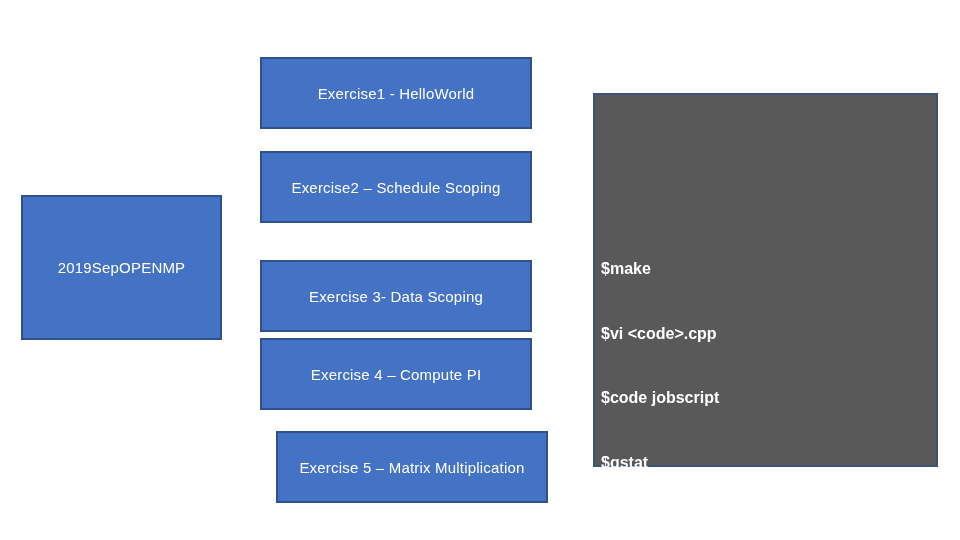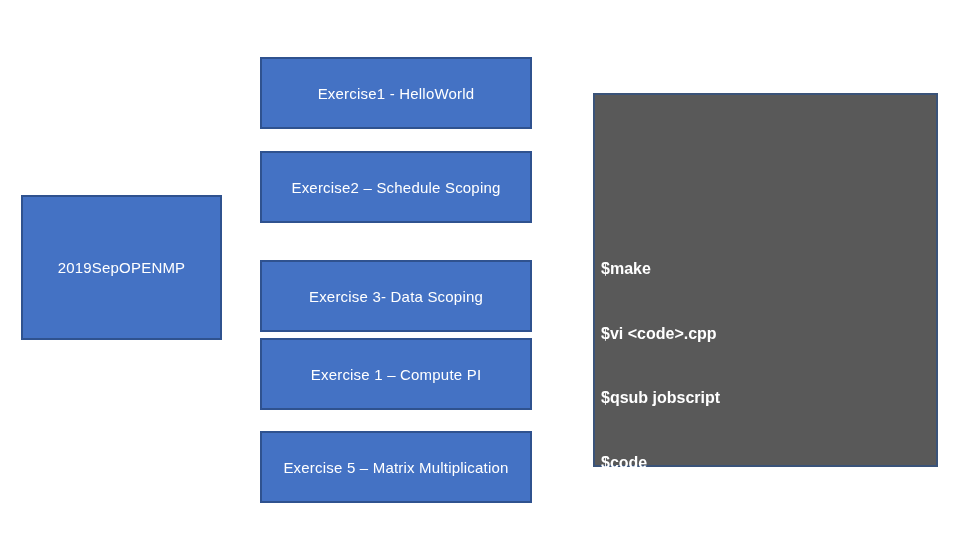--- a/index.html
+++ b/index.html
@@ -36,21 +36,21 @@
 
   .ex-box {
     left: 260px;
     width: 272px;
     height: 72px;
   }
   .ex-1 { top: 57px; }
   .ex-2 { top: 151px; }
   .ex-3 { top: 260px; }
   .ex-4 { top: 338px; }
-  .ex-5 { top: 431px; }
+  .ex-5 { top: 431px; margin-left: 16px; }
 
   .panel {
     position: absolute;
     left: 593px;
     top: 93px;
     width: 345px;
     height: 374px;
     background: #595959;
     border: 2px solid #3A5379;
   }
@@ -81,30 +81,30 @@
 
   <div class="shape ex-box ex-2">
     <span>Exercise2 – Schedule Scoping</span>
   </div>
 
   <div class="shape ex-box ex-3">
     <span>Exercise 3- Data Scoping</span>
   </div>
 
   <div class="shape ex-box ex-4">
-    <span>Exercise 1 – Compute PI</span>
+    <span>Exercise 4 – Compute PI</span>
   </div>
 
   <div class="shape ex-box ex-5">
     <span>Exercise 5 – Matrix Multiplication</span>
   </div>
 
   <div class="panel"></div>
 
   <div class="terminal-text">
     <div>$make</div>
     <div>$vi &lt;code&gt;.cpp</div>
-    <div>$qsub jobscript</div>
-    <div>$code</div>
+    <div>$code jobscript</div>
+    <div>$qstat</div>
     <div>$vi jobscript</div>
   </div>
 
 </div>
 
 </body></html>

